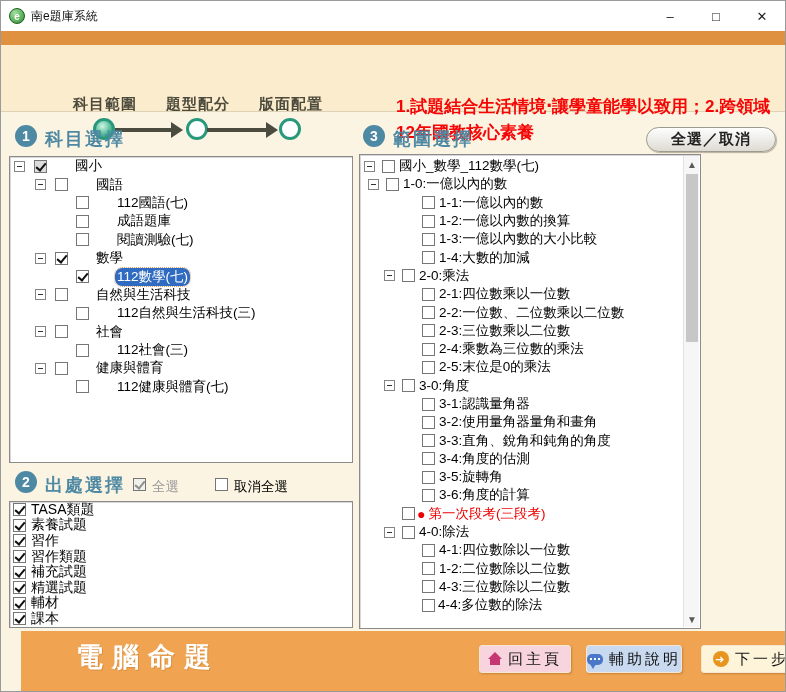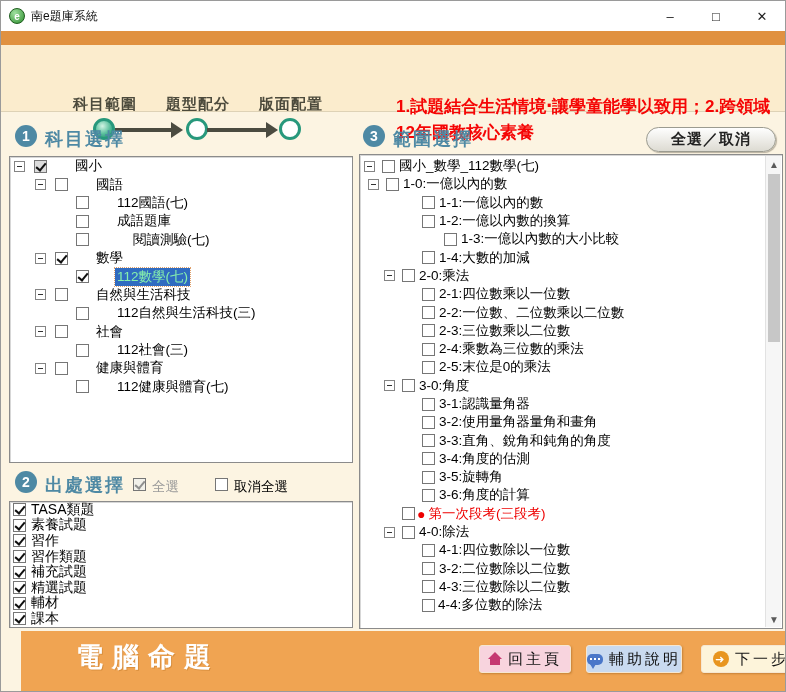--- a/index.html
+++ b/index.html
@@ -21,35 +21,35 @@
   .conn{position:absolute;height:4px;background:#4b4b40;top:83px;}
   .arrowhead{position:absolute;width:0;height:0;border-left:12px solid #4b4b40;border-top:8px solid transparent;border-bottom:8px solid transparent;top:77px;}
   .notice{position:absolute;left:395px;top:49px;width:400px;color:#f50505;font-weight:bold;font-size:17px;line-height:26px;white-space:nowrap;}
   
   .sec-circle{position:absolute;width:22px;height:22px;border-radius:50%;background:#4e89a4;color:#fff;font-size:14px;font-weight:bold;display:flex;align-items:center;justify-content:center;}
   .sec-title{position:absolute;font-size:18px;font-weight:bold;color:#4e89a4;letter-spacing:2px;}
   
   .panel{position:absolute;background:#fff;border:1px solid #8b8b8b;box-shadow:inset 1px 1px 0 #d7d7d7;overflow:hidden;}
   #subject-panel{left:8px;top:155px;width:344px;height:307px;}
   #source-panel{left:8px;top:500px;width:344px;height:127px;}
-  #range-panel{left:358px;top:153px;width:424px;height:475px;}
+  #range-panel{left:358px;top:153px;width:342px;height:475px;}
   
   .trow{display:flex;align-items:center;height:18px;font-size:13.5px;color:#000;white-space:nowrap;}
   #subject-panel .trow{height:18.4px;}
   #range-panel .trow{height:18.3px;}
   .expander{width:11px;height:11px;border:1px solid #848484;background:#fff;flex:none;display:flex;align-items:center;justify-content:center;}
   .expander i{display:block;width:5px;height:1px;background:#333;}
   .spacer{width:11px;flex:none;}
   .cb{position:relative;width:13px;height:13px;border:1px solid #767676;background:#fff;flex:none;display:inline-block;}
   .cb.on::after,.cb.tri::after,.cb.dis::after{content:"";position:absolute;left:3px;top:0px;width:4px;height:8px;border-right:2px solid #101010;border-bottom:2px solid #101010;transform:rotate(40deg);}
   .cb.tri{background:#dcdcdc;}
   .cb.dis{background:#f1f0ea;}
   .cb.dis::after{border-color:#8f8f8f;}
   .tlabel{padding:0 2px;}
-  .tlabel.selected{background:#2f6bc0;color:#86efac;outline:1px dotted #e0a06a;}
+  .tlabel.selected{background:#2f6bc0;color:#ffffff;outline:1px dotted #e0a06a;border-radius:7px;}
   .tlabel.red{color:#ee0000;}
   .bullet{color:#ee0000;font-size:14px;margin-right:1px;}
   
   .lrow{display:flex;align-items:center;height:15.6px;font-size:14px;padding-left:3px;}
   .lrow .cb{margin-right:5px;}
   
   .hdr-cb-label{position:absolute;font-size:13.5px;color:#000;}
   .hdr-cb-label.dim{color:#9a9a9a;}
   
   .pill-btn{position:absolute;left:645px;top:126px;width:130px;height:25px;border-radius:13px;border:1px solid #9b9b90;background:linear-gradient(#fefefe,#dddbd2);box-shadow:1px 1px 1px #b9b1a0;font-size:15px;font-weight:bold;color:#222;display:flex;align-items:center;justify-content:center;letter-spacing:1px;}
@@ -141,21 +141,21 @@
         <span class="tlabel" style="margin-left: 26px;">112國語(七)</span>
       </div>
       <div class="trow" style="padding-left: 46px;">
         <span class="spacer"></span>
         <span class="cb " style="margin-left: 9px;"></span>
         <span class="tlabel" style="margin-left: 26px;">成語題庫</span>
       </div>
       <div class="trow" style="padding-left: 46px;">
         <span class="spacer"></span>
         <span class="cb " style="margin-left: 9px;"></span>
-        <span class="tlabel" style="margin-left: 42px;">閱讀測驗(七)</span>
+        <span class="tlabel" style="margin-left: 26px;">閱讀測驗(七)</span>
       </div>
       <div class="trow" style="padding-left: 25px;">
         <span class="expander">
           <i></i>
         </span>
         <span class="cb on" style="margin-left: 9px;"></span>
         <span class="tlabel" style="margin-left: 26px;">數學</span>
       </div>
       <div class="trow" style="padding-left: 46px;">
         <span class="spacer"></span>
@@ -265,21 +265,21 @@
         <div class="trow" style="padding-left: 44px;">
           <span class="spacer"></span>
           <span class="cb " style="margin-left: 7px;"></span>
           <span class="tlabel" style="margin-left: 2px;">1-1:一億以內的數</span>
         </div>
         <div class="trow" style="padding-left: 44px;">
           <span class="spacer"></span>
           <span class="cb " style="margin-left: 7px;"></span>
           <span class="tlabel" style="margin-left: 2px;">1-2:一億以內數的換算</span>
         </div>
-        <div class="trow" style="padding-left: 66px;">
+        <div class="trow" style="padding-left: 44px;">
           <span class="spacer"></span>
           <span class="cb " style="margin-left: 7px;"></span>
           <span class="tlabel" style="margin-left: 2px;">1-3:一億以內數的大小比較</span>
         </div>
         <div class="trow" style="padding-left: 44px;">
           <span class="spacer"></span>
           <span class="cb " style="margin-left: 7px;"></span>
           <span class="tlabel" style="margin-left: 2px;">1-4:大數的加減</span>
         </div>
         <div class="trow" style="padding-left: 24px;">
@@ -365,21 +365,21 @@
           <span class="tlabel" style="margin-left: 2px;">4-0:除法</span>
         </div>
         <div class="trow" style="padding-left: 44px;">
           <span class="spacer"></span>
           <span class="cb " style="margin-left: 7px;"></span>
           <span class="tlabel" style="margin-left: 2px;">4-1:四位數除以一位數</span>
         </div>
         <div class="trow" style="padding-left: 44px;">
           <span class="spacer"></span>
           <span class="cb " style="margin-left: 7px;"></span>
-          <span class="tlabel" style="margin-left: 2px;">3-2:二位數除以二位數</span>
+          <span class="tlabel" style="margin-left: 2px;">1-2:二位數除以二位數</span>
         </div>
         <div class="trow" style="padding-left: 44px;">
           <span class="spacer"></span>
           <span class="cb " style="margin-left: 7px;"></span>
           <span class="tlabel" style="margin-left: 2px;">4-3:三位數除以二位數</span>
         </div>
         <div class="trow" style="padding-left: 44px;">
           <span class="spacer"></span>
           <span class="cb " style="margin-left: 7px;"></span>
           <span class="tlabel" style="margin-left: 1px;">4-4:多位數的除法</span>

